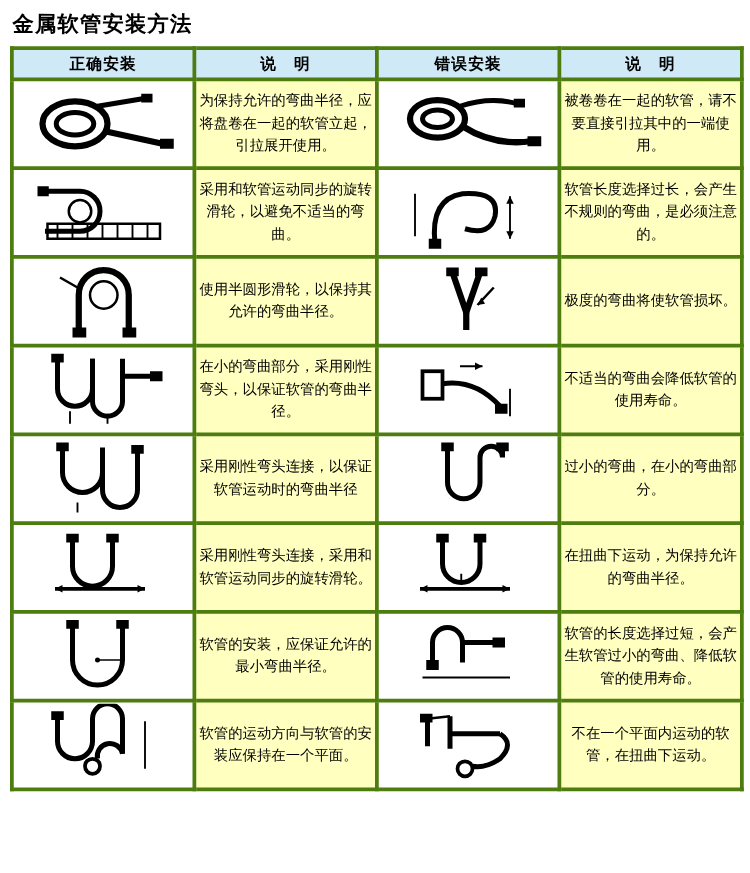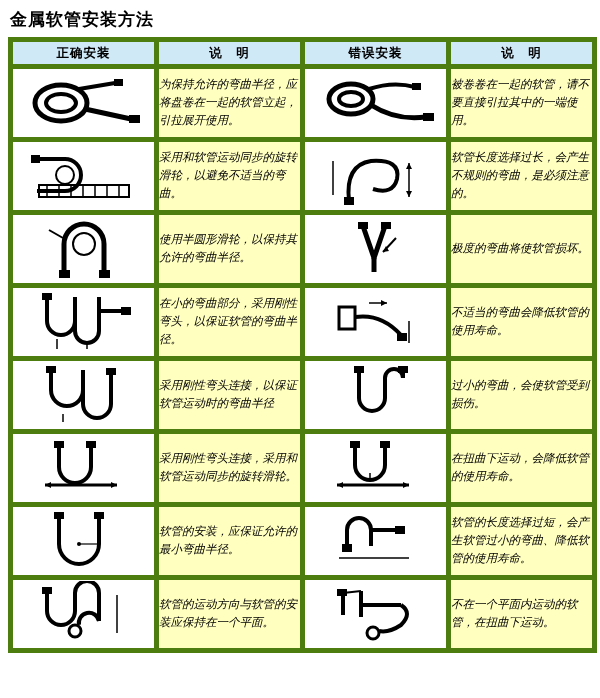--- a/index.html
+++ b/index.html
@@ -27,45 +27,44 @@
     letter-spacing: 1px;
     margin: 2px 0 6px 2px;
     color: #000;
   }
   table.main {
     border-collapse: collapse;
     width: 584px;
     table-layout: fixed;
   }
   table.main td, table.main th {
-    border: 5px solid #4d7c0f;
+    border: 3px solid #4d7c0f;
     padding: 0;
     vertical-align: middle;
   }
   .hdr {
     background: #cfe9f7;
     text-align: center;
     font-size: 12.5px;
     font-weight: bold;
     height: 22px;
     color: #000;
     letter-spacing: 1px;
   }
   .col-img { width: 146px; }
   .col-txt { width: 146px; }
   .desc {
     background: #ffffc0;
     font-size: 11.5px;
     line-height: 1.55;
     padding: 6px 7px;
     color: #000;
-    text-align: left;
+    text-align: center;
     vertical-align: middle;
     height: 68px;
-    font-style: italic;
   }
   .imgcell {
     background: #ffffff;
     height: 68px;
     text-align: center;
     vertical-align: middle;
   }
   .imgcell svg { display: block; margin: 0 auto; }
   .row-h { height: 68px; }
 </style>
@@ -222,21 +221,21 @@
         <td class="desc">采用刚性弯头连接，以保证软管运动时的弯曲半径</td>
         <td class="imgcell">
           <span>
             <svg width="134" height="62" viewBox="0 0 134 62">
               <path d="M50 6 L50 34 A13 13 0 0 0 76 34 L76 14 A9 9 0 0 1 94 14 L94 8" fill="none" stroke="#000" stroke-width="4"></path>
               <rect x="45" y="2" width="10" height="7" fill="#000"></rect>
               <rect x="89" y="2" width="10" height="7" fill="#000"></rect>
             </svg>
           </span>
         </td>
-        <td class="desc">过小的弯曲，会使软管受到损伤。</td>
+        <td class="desc">过小的弯曲，在小的弯曲部分。</td>
       </tr>
 
       <tr class="row-h">
         <td class="imgcell">
           <span>
             <svg width="134" height="62" viewBox="0 0 134 62">
               <path d="M42 8 L42 30 A16 16 0 0 0 74 30 L74 8" fill="none" stroke="#000" stroke-width="4"></path>
               <rect x="37" y="4" width="10" height="7" fill="#000"></rect>
               <rect x="69" y="4" width="10" height="7" fill="#000"></rect>
               <path d="M28 48 L100 48" stroke="#000" stroke-width="3"></path>
@@ -252,21 +251,21 @@
               <path d="M46 8 L46 28 A15 15 0 0 0 76 28 L76 8" fill="none" stroke="#000" stroke-width="4"></path>
               <rect x="41" y="4" width="10" height="7" fill="#000"></rect>
               <rect x="71" y="4" width="10" height="7" fill="#000"></rect>
               <path d="M28 48 L100 48" stroke="#000" stroke-width="3"></path>
               <path d="M28 48 L34 45 L34 51 Z" fill="#000"></path>
               <path d="M100 48 L94 45 L94 51 Z" fill="#000"></path>
               <path d="M61 36 L61 44" stroke="#000" stroke-width="1.5"></path>
             </svg>
           </span>
         </td>
-        <td class="desc">在扭曲下运动，会降低软管的使用寿命。</td>
+        <td class="desc">在扭曲下运动，为保持允许的弯曲半径。</td>
       </tr>
 
 
       <tr class="row-h">
         <td class="imgcell">
           <span>
             <svg width="134" height="62" viewBox="0 0 134 62">
               <path d="M42 6 L42 34 A20 20 0 0 0 82 34 L82 6" fill="none" stroke="#000" stroke-width="4"></path>
               <rect x="37" y="2" width="10" height="7" fill="#000"></rect>
               <rect x="77" y="2" width="10" height="7" fill="#000"></rect>

